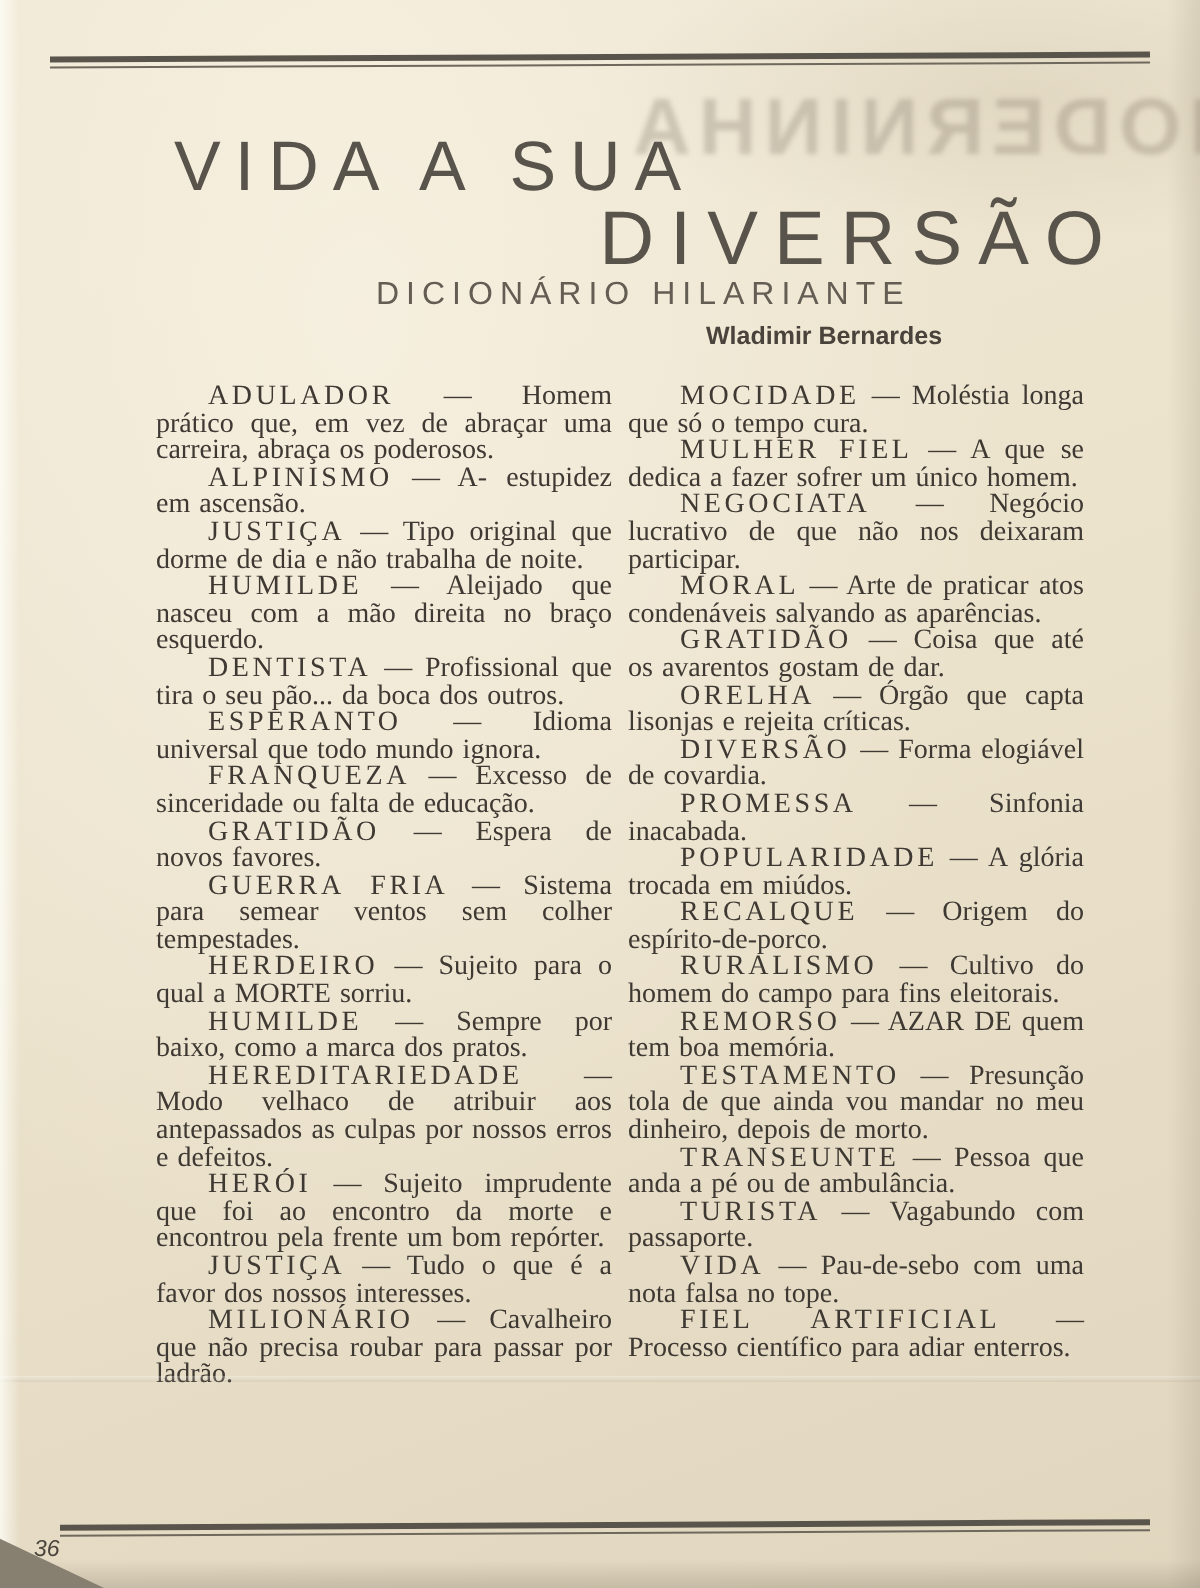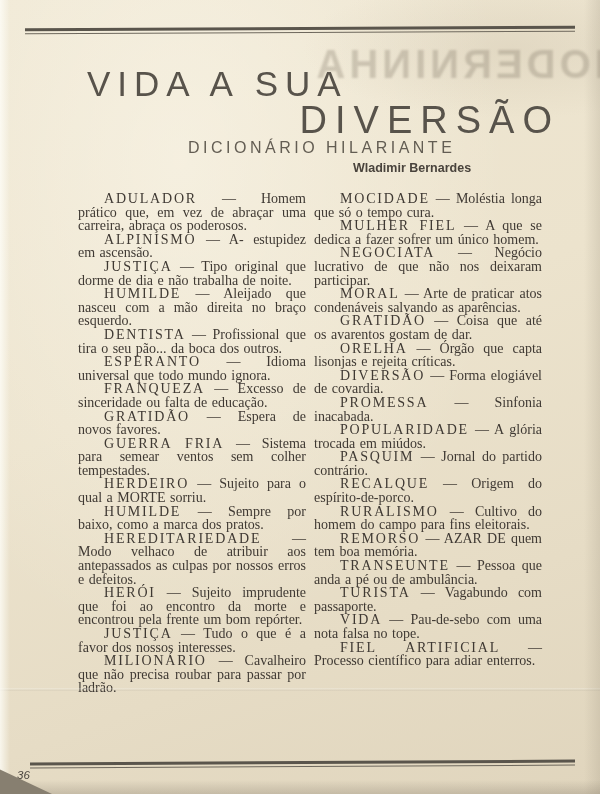--- a/index.html
+++ b/index.html
@@ -116,24 +116,24 @@
     <div class="col">
         <p class="entry"><span class="term">MOCIDADE</span><span class="def"> — Moléstia longa que só o tempo cura.</span></p>
         <p class="entry"><span class="term">MULHER FIEL</span><span class="def"> — A que se dedica a fazer sofrer um único homem.</span></p>
         <p class="entry"><span class="term">NEGOCIATA</span><span class="def"> — Negócio lucrativo de que não nos deixaram participar.</span></p>
         <p class="entry"><span class="term">MORAL</span><span class="def"> — Arte de praticar atos condenáveis salvando as aparências.</span></p>
         <p class="entry"><span class="term">GRATIDÃO</span><span class="def"> — Coisa que até os avarentos gostam de dar.</span></p>
         <p class="entry"><span class="term">ORELHA</span><span class="def"> — Órgão que capta lisonjas e rejeita críticas.</span></p>
         <p class="entry"><span class="term">DIVERSÃO</span><span class="def"> — Forma elogiável de covardia.</span></p>
         <p class="entry"><span class="term">PROMESSA</span><span class="def"> — Sinfonia inacabada.</span></p>
         <p class="entry"><span class="term">POPULARIDADE</span><span class="def"> — A glória trocada em miúdos.</span></p>
-        <p class="entry"><span class="term">PASQUIM</span><span class="def"> — Jornal do partido contrário.</span></p>
         <p class="entry"><span class="term">RECALQUE</span><span class="def"> — Origem do espírito-de-porco.</span></p>
         <p class="entry"><span class="term">RURALISMO</span><span class="def"> — Cultivo do homem do campo para fins eleitorais.</span></p>
         <p class="entry"><span class="term">REMORSO</span><span class="def"> — AZAR DE quem tem boa memória.</span></p>
+        <p class="entry"><span class="term">TESTAMENTO</span><span class="def"> — Presunção tola de que ainda vou mandar no meu dinheiro, depois de morto.</span></p>
         <p class="entry"><span class="term">TRANSEUNTE</span><span class="def"> — Pessoa que anda a pé ou de ambulância.</span></p>
         <p class="entry"><span class="term">TURISTA</span><span class="def"> — Vagabundo com passaporte.</span></p>
         <p class="entry"><span class="term">VIDA</span><span class="def"> — Pau-de-sebo com uma nota falsa no tope.</span></p>
         <p class="entry"><span class="term">FIEL ARTIFICIAL</span><span class="def"> — Processo científico para adiar enterros.</span></p>
       </div>
   </div>
 
   <div class="rule rule-bottom">
     <div class="thick"></div>
     <div class="thin"></div>

